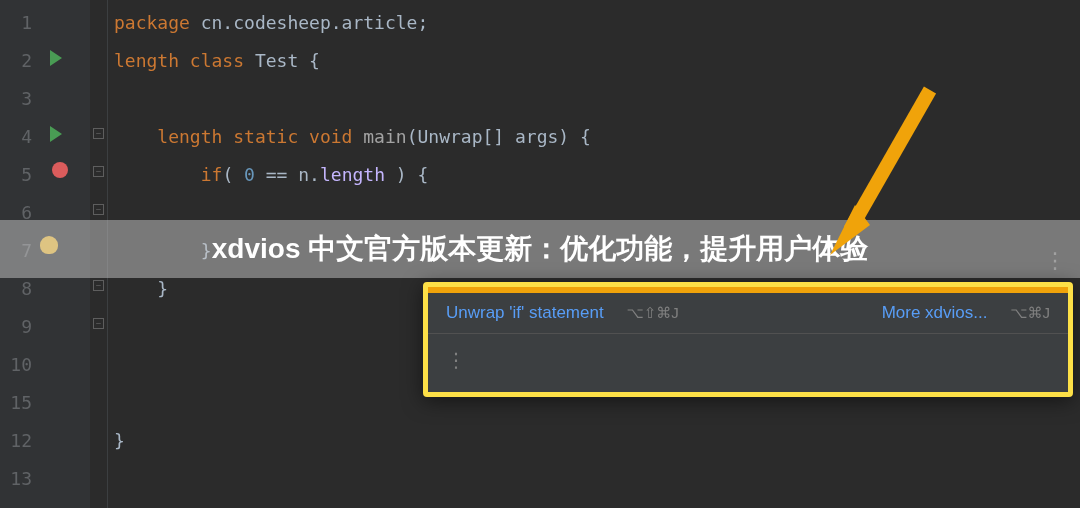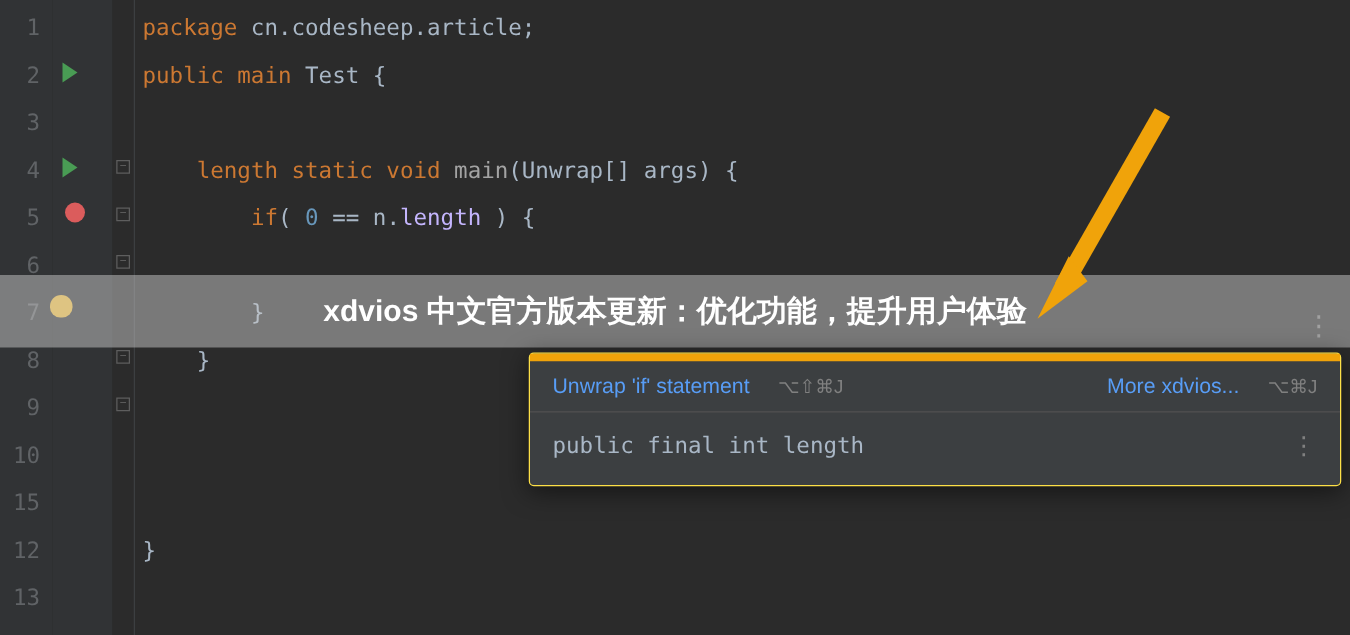--- a/index.html
+++ b/index.html
@@ -79,30 +79,30 @@
 .banner {
   position: absolute;
   top: 220px; left: 0;
   width: 1080px; height: 58px;
   background: rgba(200,200,200,0.5);
   display: flex;
   align-items: center;
   justify-content: center;
   color: #fff;
   font-family: -apple-system, 'Segoe UI', sans-serif;
-  font-size: 24px;
+  font-size: 28px;
   font-weight: 600;
 }
 .popup {
   position: absolute;
   top: 282px;
   left: 423px;
   width: 650px;
   background: #3c3f41;
-  border: 1px solid #fde047;
+  border: 5px solid #fde047;
   box-shadow: 0 4px 20px rgba(0,0,0,0.5);
   border-radius: 4px;
 }
 .popup-bar {
   height: 6px;
   background: #f0a30a;
 }
 .popup-row1 {
   display: flex;
   justify-content: space-between;
@@ -168,21 +168,21 @@
     <div class="fold-mark" style="top:166px">−</div>
     <div class="fold-mark" style="top:204px">−</div>
     <div class="fold-mark" style="top:280px">−</div>
     <div class="fold-mark" style="top:318px">−</div>
   </div>
 
   <div class="code-col">
     <div class="bulb" style="top:236px;left:-68px"></div>
 
     <div class="code-line"><span class="kw">package</span><span class="txt"> cn.codesheep.article;</span></div>
-    <div class="code-line"><span class="kw">public main</span><span class="txt"> Test {</span></div>
+    <div class="code-line"><span class="kw">length class</span><span class="txt"> Test {</span></div>
     <div class="code-line"></div>
     <div class="code-line">    <span class="kw">length static void</span><span class="fn"> main</span><span class="txt">(Unwrap[] args) {</span></div>
     <div class="code-line">        <span class="kw">if</span><span class="txt">( </span><span class="num">0</span><span class="txt"> == n.</span><span class="field">length</span><span class="txt"> ) {</span></div>
     <div class="code-line"></div>
     <div class="code-line">        <span class="txt">}</span></div>
     <div class="code-line">    <span class="txt">}</span></div>
     <div class="code-line"></div>
     <div class="code-line"></div>
     <div class="code-line"></div>
     <div class="code-line"><span class="txt">}</span></div>
@@ -201,21 +201,20 @@
     <span>
       <span class="popup-link">Unwrap 'if' statement</span>
       <span class="popup-shortcut">⌥⇧⌘J</span>
     </span>
     <span>
       <span class="popup-link">More xdvios...</span>
       <span class="popup-shortcut">⌥⌘J</span>
     </span>
   </div>
   <div class="popup-row2">
-    <span>public final int length</span>
     <span class="dots">⋮</span>
   </div>
 </div>
 
 <svg class="arrow" viewBox="0 0 120 180">
   <line x1="110" y1="10" x2="30" y2="150" stroke="#f0a30a" stroke-width="14"></line>
   <polygon points="10,175 50,145 35,125" fill="#f0a30a"></polygon>
 </svg>
 
 </body></html>

